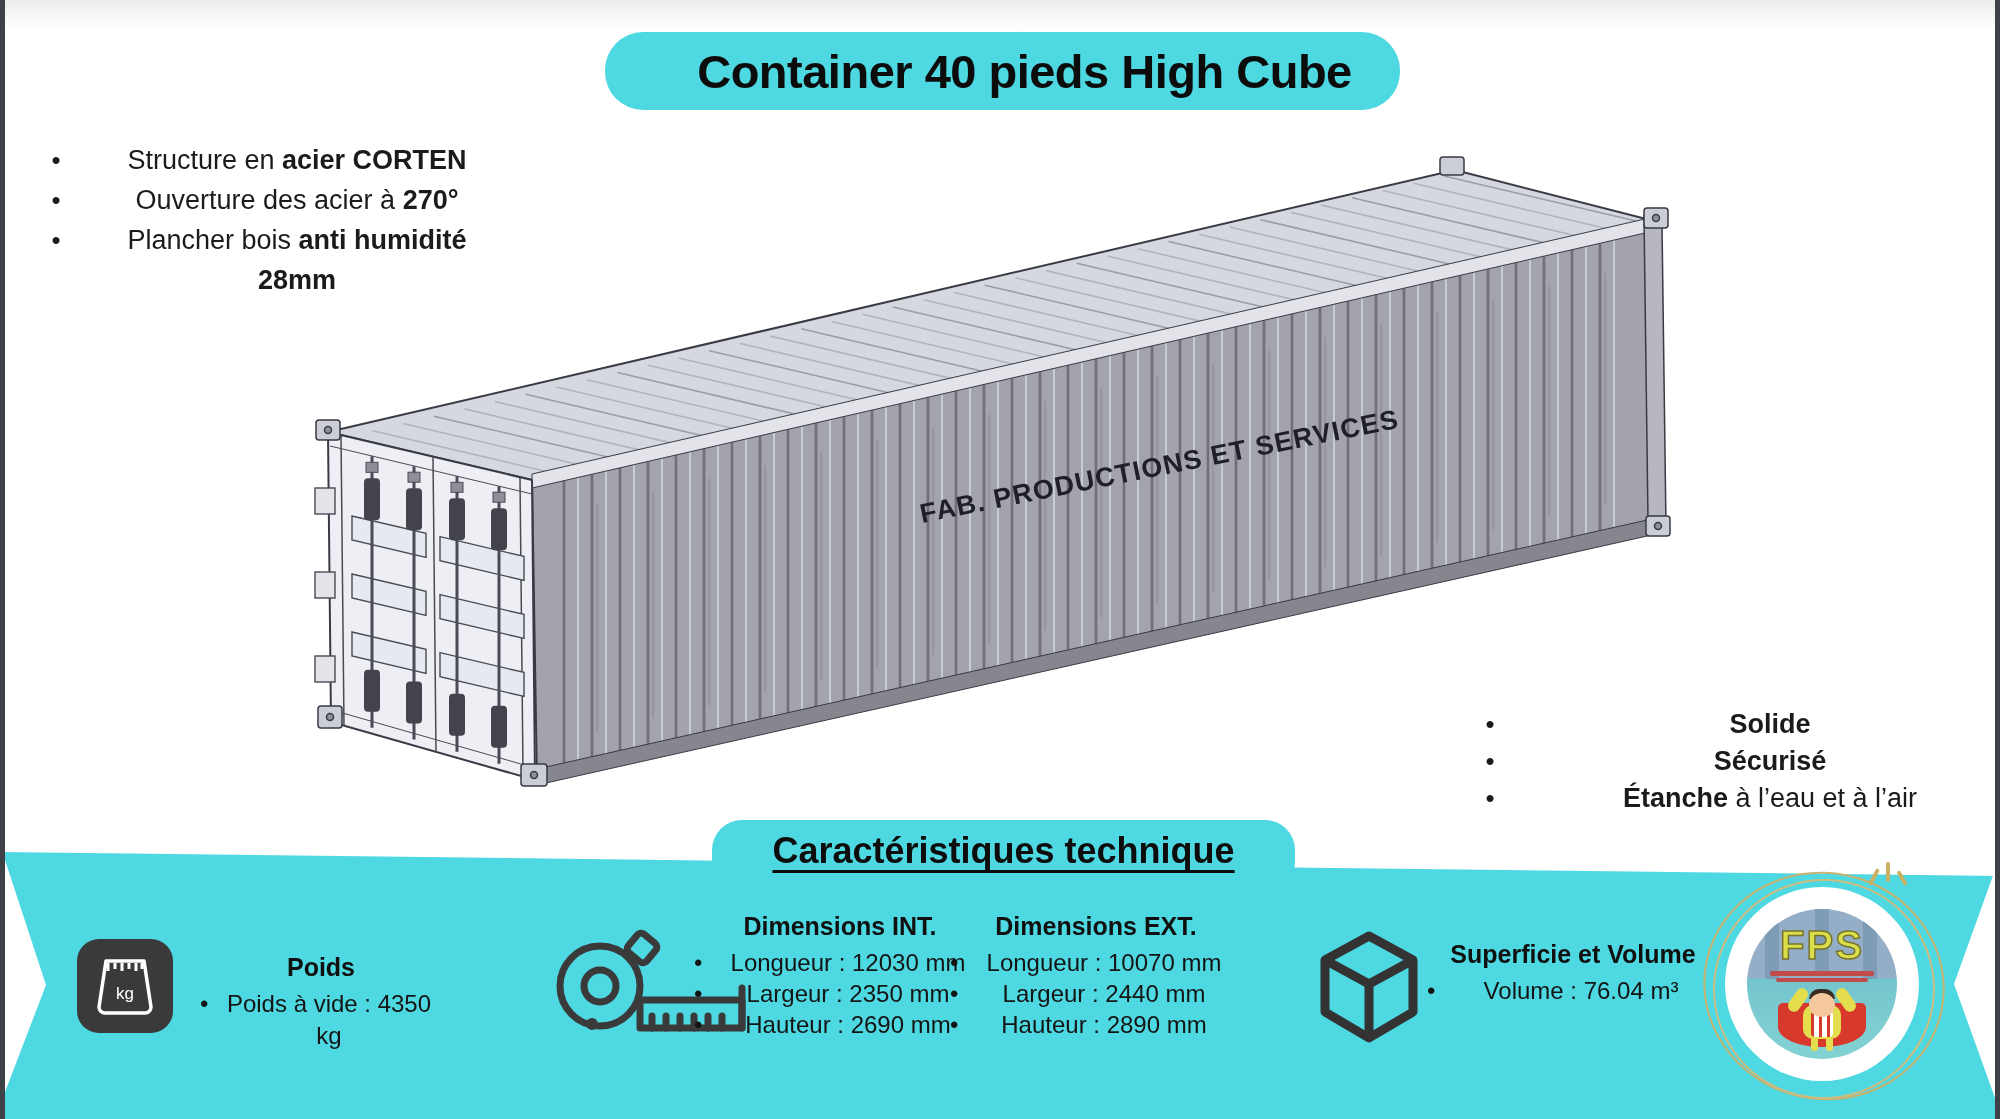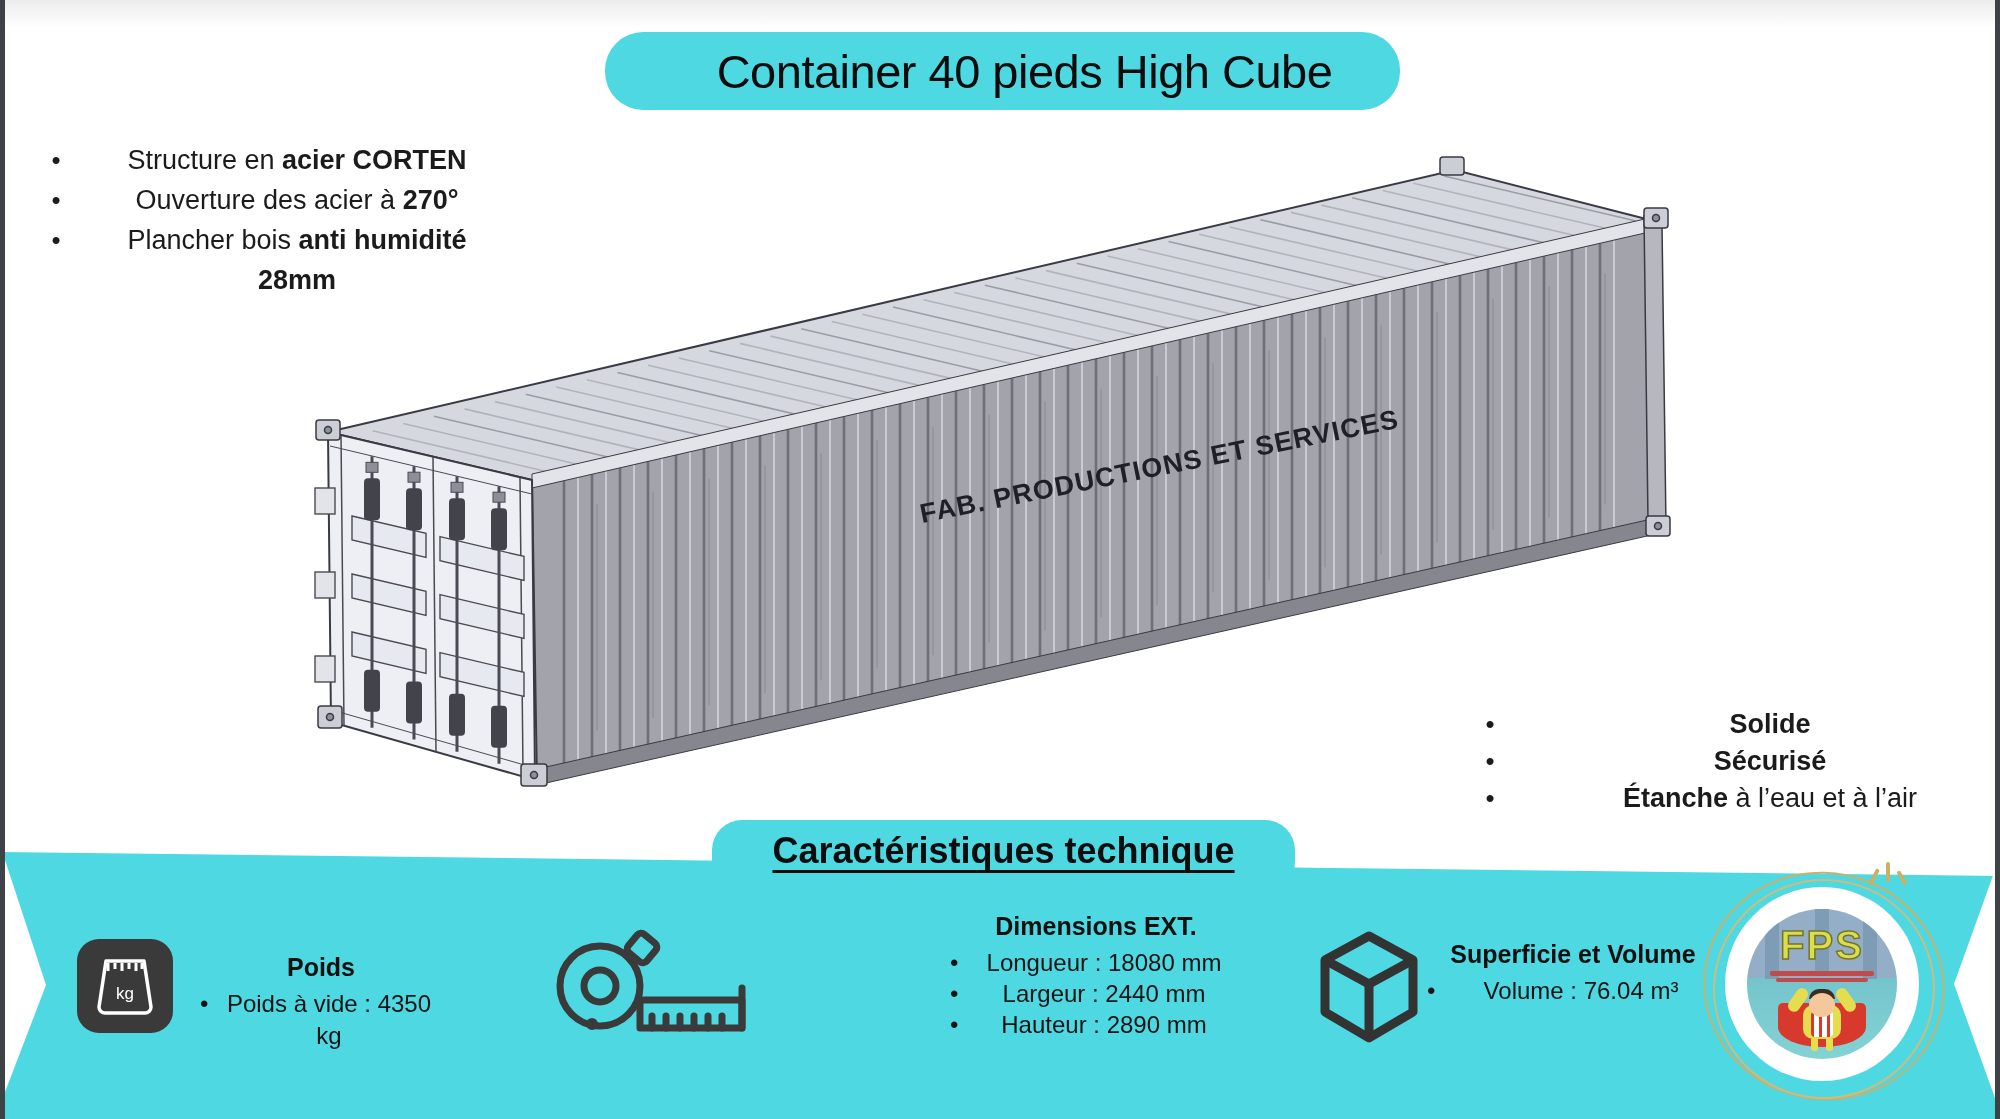--- a/index.html
+++ b/index.html
@@ -7,21 +7,21 @@
        font-family:"Liberation Sans","DejaVu Sans",sans-serif;color:#1b1b1b;}
   .page{position:relative;width:2000px;height:1119px;
         background:linear-gradient(180deg,#ececec 0%,#ffffff 28px);}
   .edge-strip{position:absolute;top:0;bottom:0;width:5px;background:#3e4246;z-index:30;}
   .edge-strip.left{left:0;}
   .edge-strip.right{right:0;}
 
   
   .title-pill{position:absolute;left:605px;top:32px;width:795px;height:78px;
       background:var(--cyan);border-radius:38px;display:flex;align-items:center;justify-content:center;z-index:4;}
-  .title-pill span{font-size:47px;font-weight:400;letter-spacing:-.5px;color:#0c0c0c;margin-left:44px;}
+  .title-pill span{font-size:47px;font-weight:700;letter-spacing:-.5px;color:#0c0c0c;margin-left:44px;}
 
   
   .features{position:absolute;z-index:4;}
   .features .row{display:grid;grid-template-columns:36px 1fr;align-items:baseline;}
   .features .dot{text-align:center;font-size:26px;line-height:inherit;}
   .features .txt{text-align:center;}
   .features-left{left:38px;top:140px;width:482px;font-size:27px;line-height:40px;}
   .features-right{left:1472px;top:706px;width:560px;font-size:27px;line-height:37px;}
   .features b{font-weight:700;}
 
@@ -357,25 +357,33 @@
       <circle cx="52" cy="58" r="40"></circle>
       <circle cx="52" cy="58" r="16"></circle>
       <rect x="82" y="8" width="24" height="24" rx="5" transform="rotate(40 94 20)"></rect>
       <circle cx="44" cy="96" r="2.5" fill="#3a3a3a"></circle>
       <rect x="92" y="72" width="102" height="28"></rect>
       <path d="M104 100 v-12 M118 100 v-12 M132 100 v-12 M146 100 v-12 M160 100 v-12 M174 100 v-12"></path>
       <path d="M194 100 v-40"></path>
     </g>
   </svg>
 
+  <div class="spec-col col-dimint">
+    <div class="spec-title">Dimensions INT.</div>
+    <ul class="spec-items">
+      <li><span>Longueur : 12030 mm</span></li>
+      <li><span>Largeur : 2350 mm</span></li>
+      <li><span>Hauteur : 2690 mm</span></li>
+    </ul>
+  </div>
 
   <div class="spec-col col-dimext">
     <div class="spec-title">Dimensions EXT.</div>
     <ul class="spec-items">
-      <li><span>Longueur : 18080 mm</span></li>
+      <li><span>Longueur : 10070 mm</span></li>
       <li><span>Largeur : 2440 mm</span></li>
       <li><span>Hauteur : 2890 mm</span></li>
     </ul>
   </div>
 
   <svg class="icon-abs" style="left:1315px;top:928px;" width="108" height="118" viewBox="0 0 108 118">
     <g fill="none" stroke="#333333" stroke-width="9" stroke-linejoin="round">
       <polygon points="54,8 98,32 98,84 54,110 10,84 10,32"></polygon>
       <polyline points="10,32 54,56 98,32"></polyline>
       <line x1="54" y1="56" x2="54" y2="110"></line>

